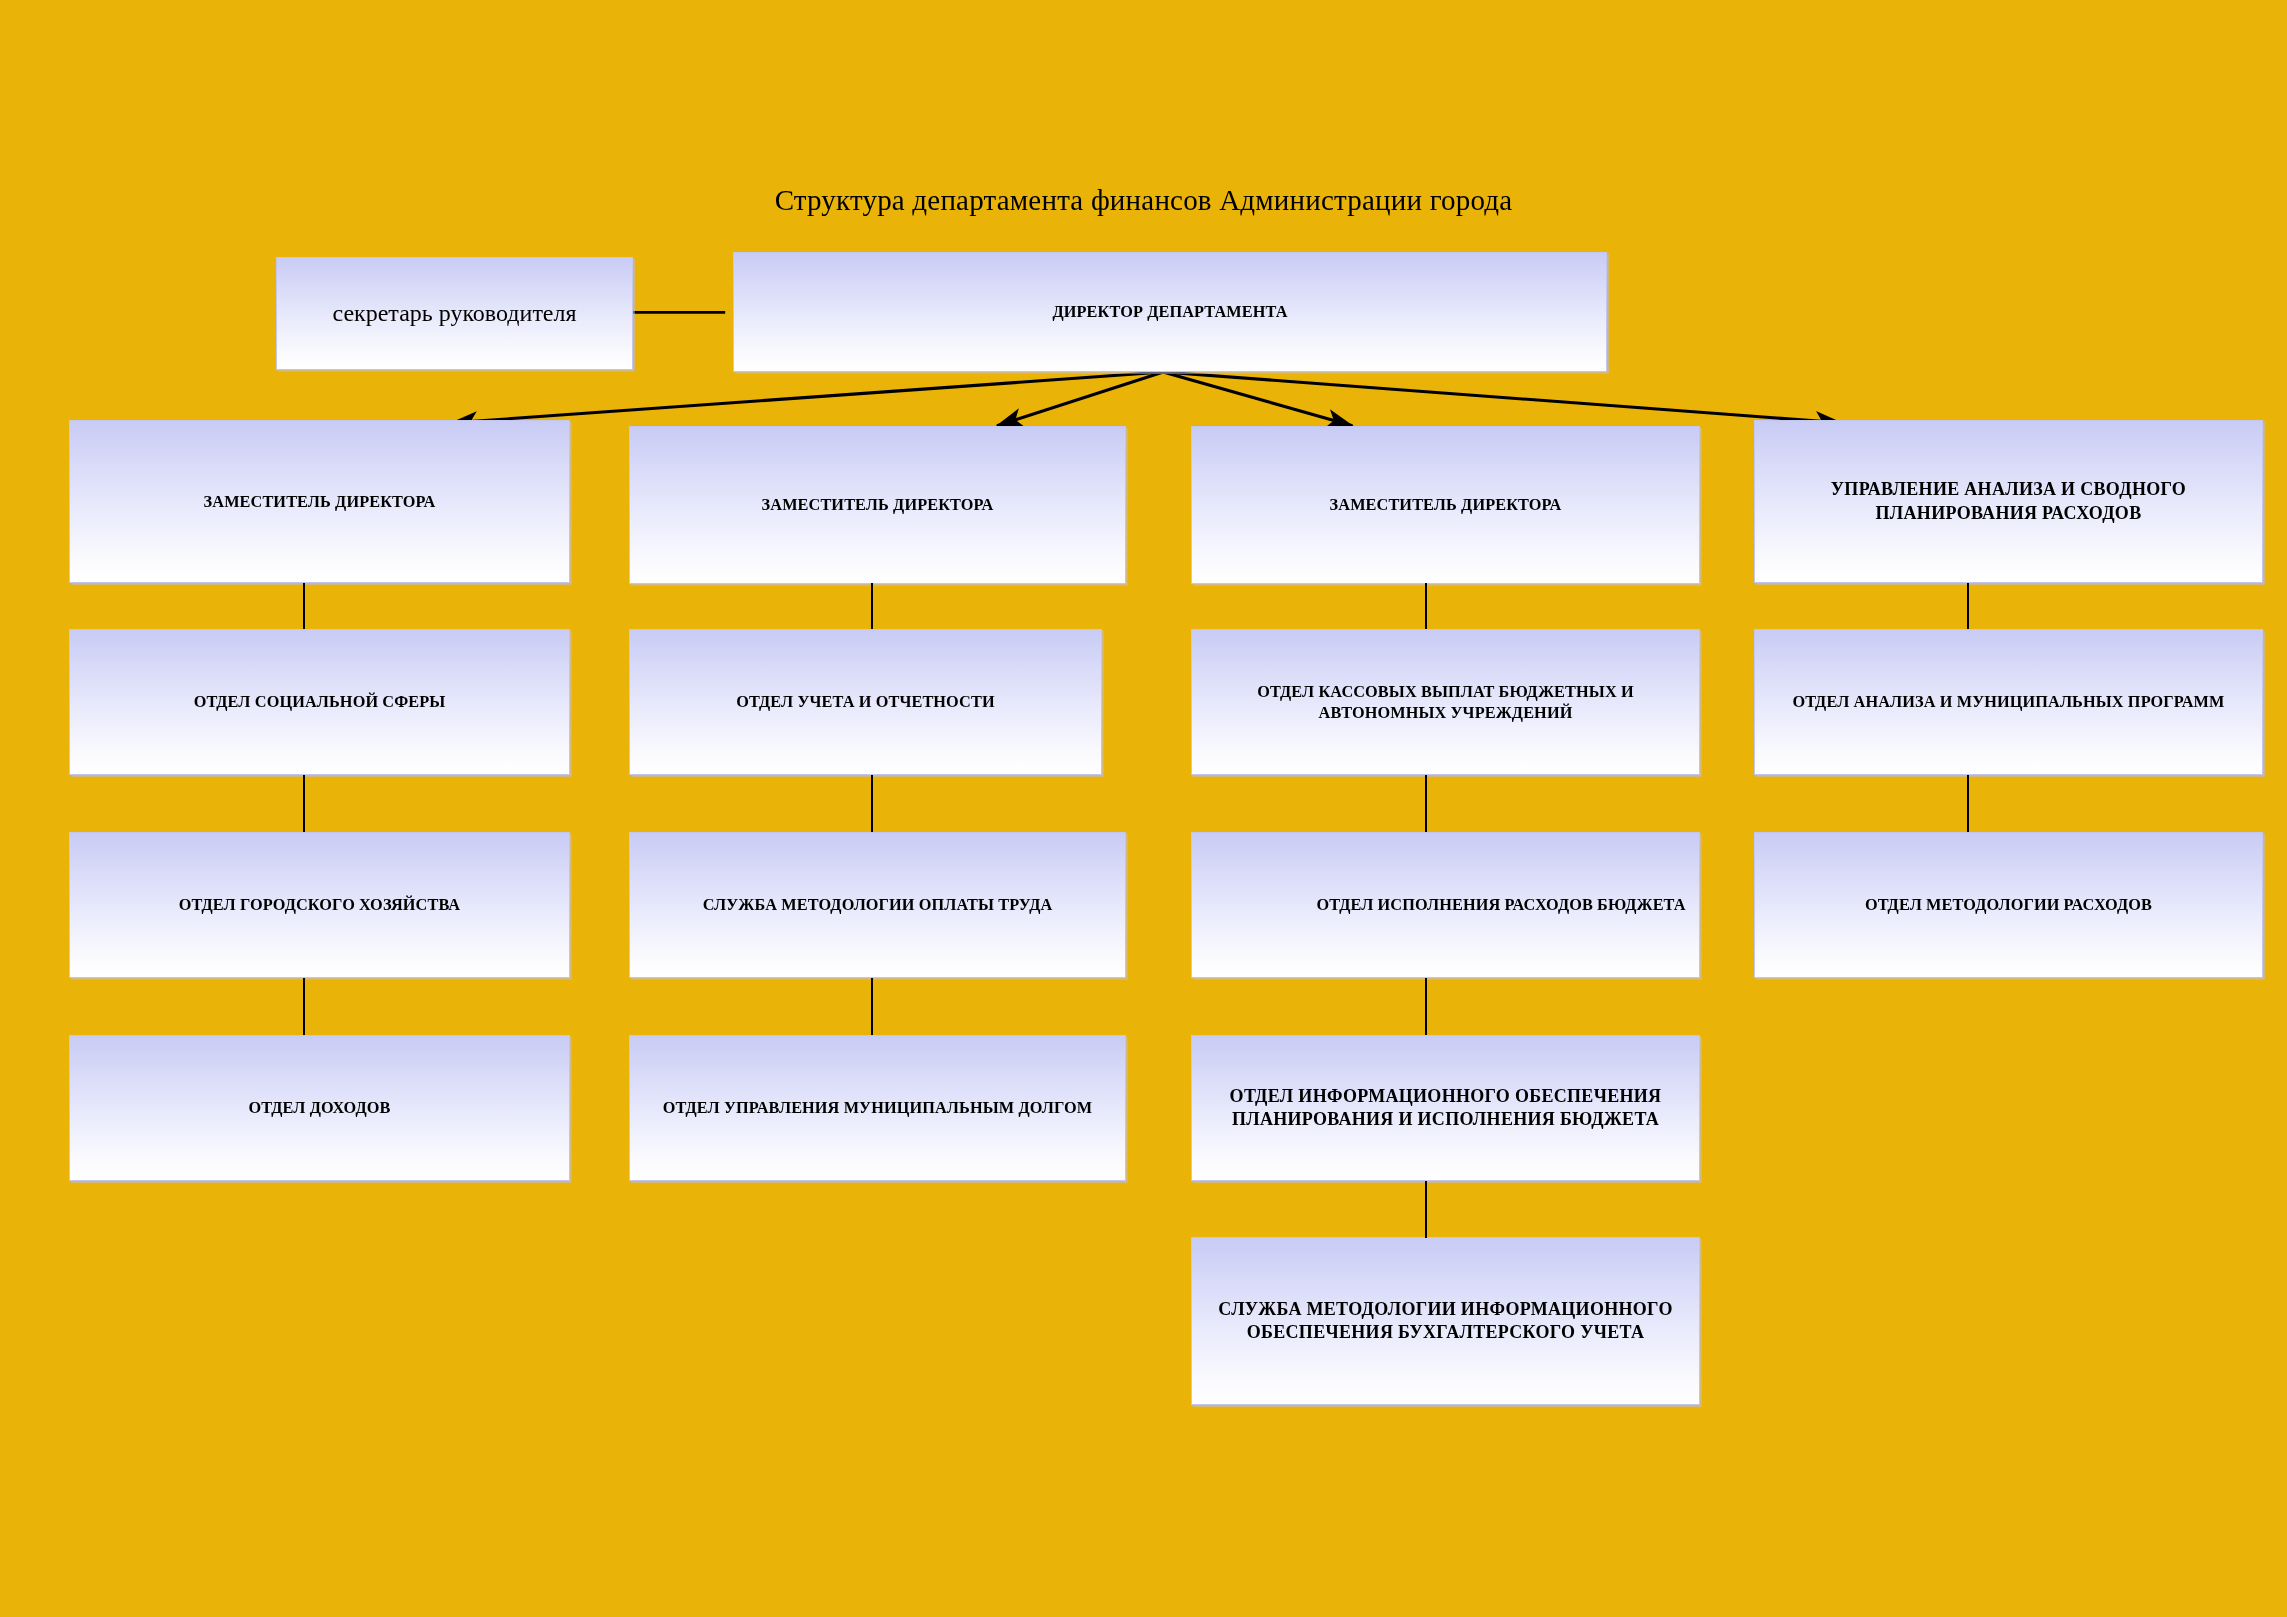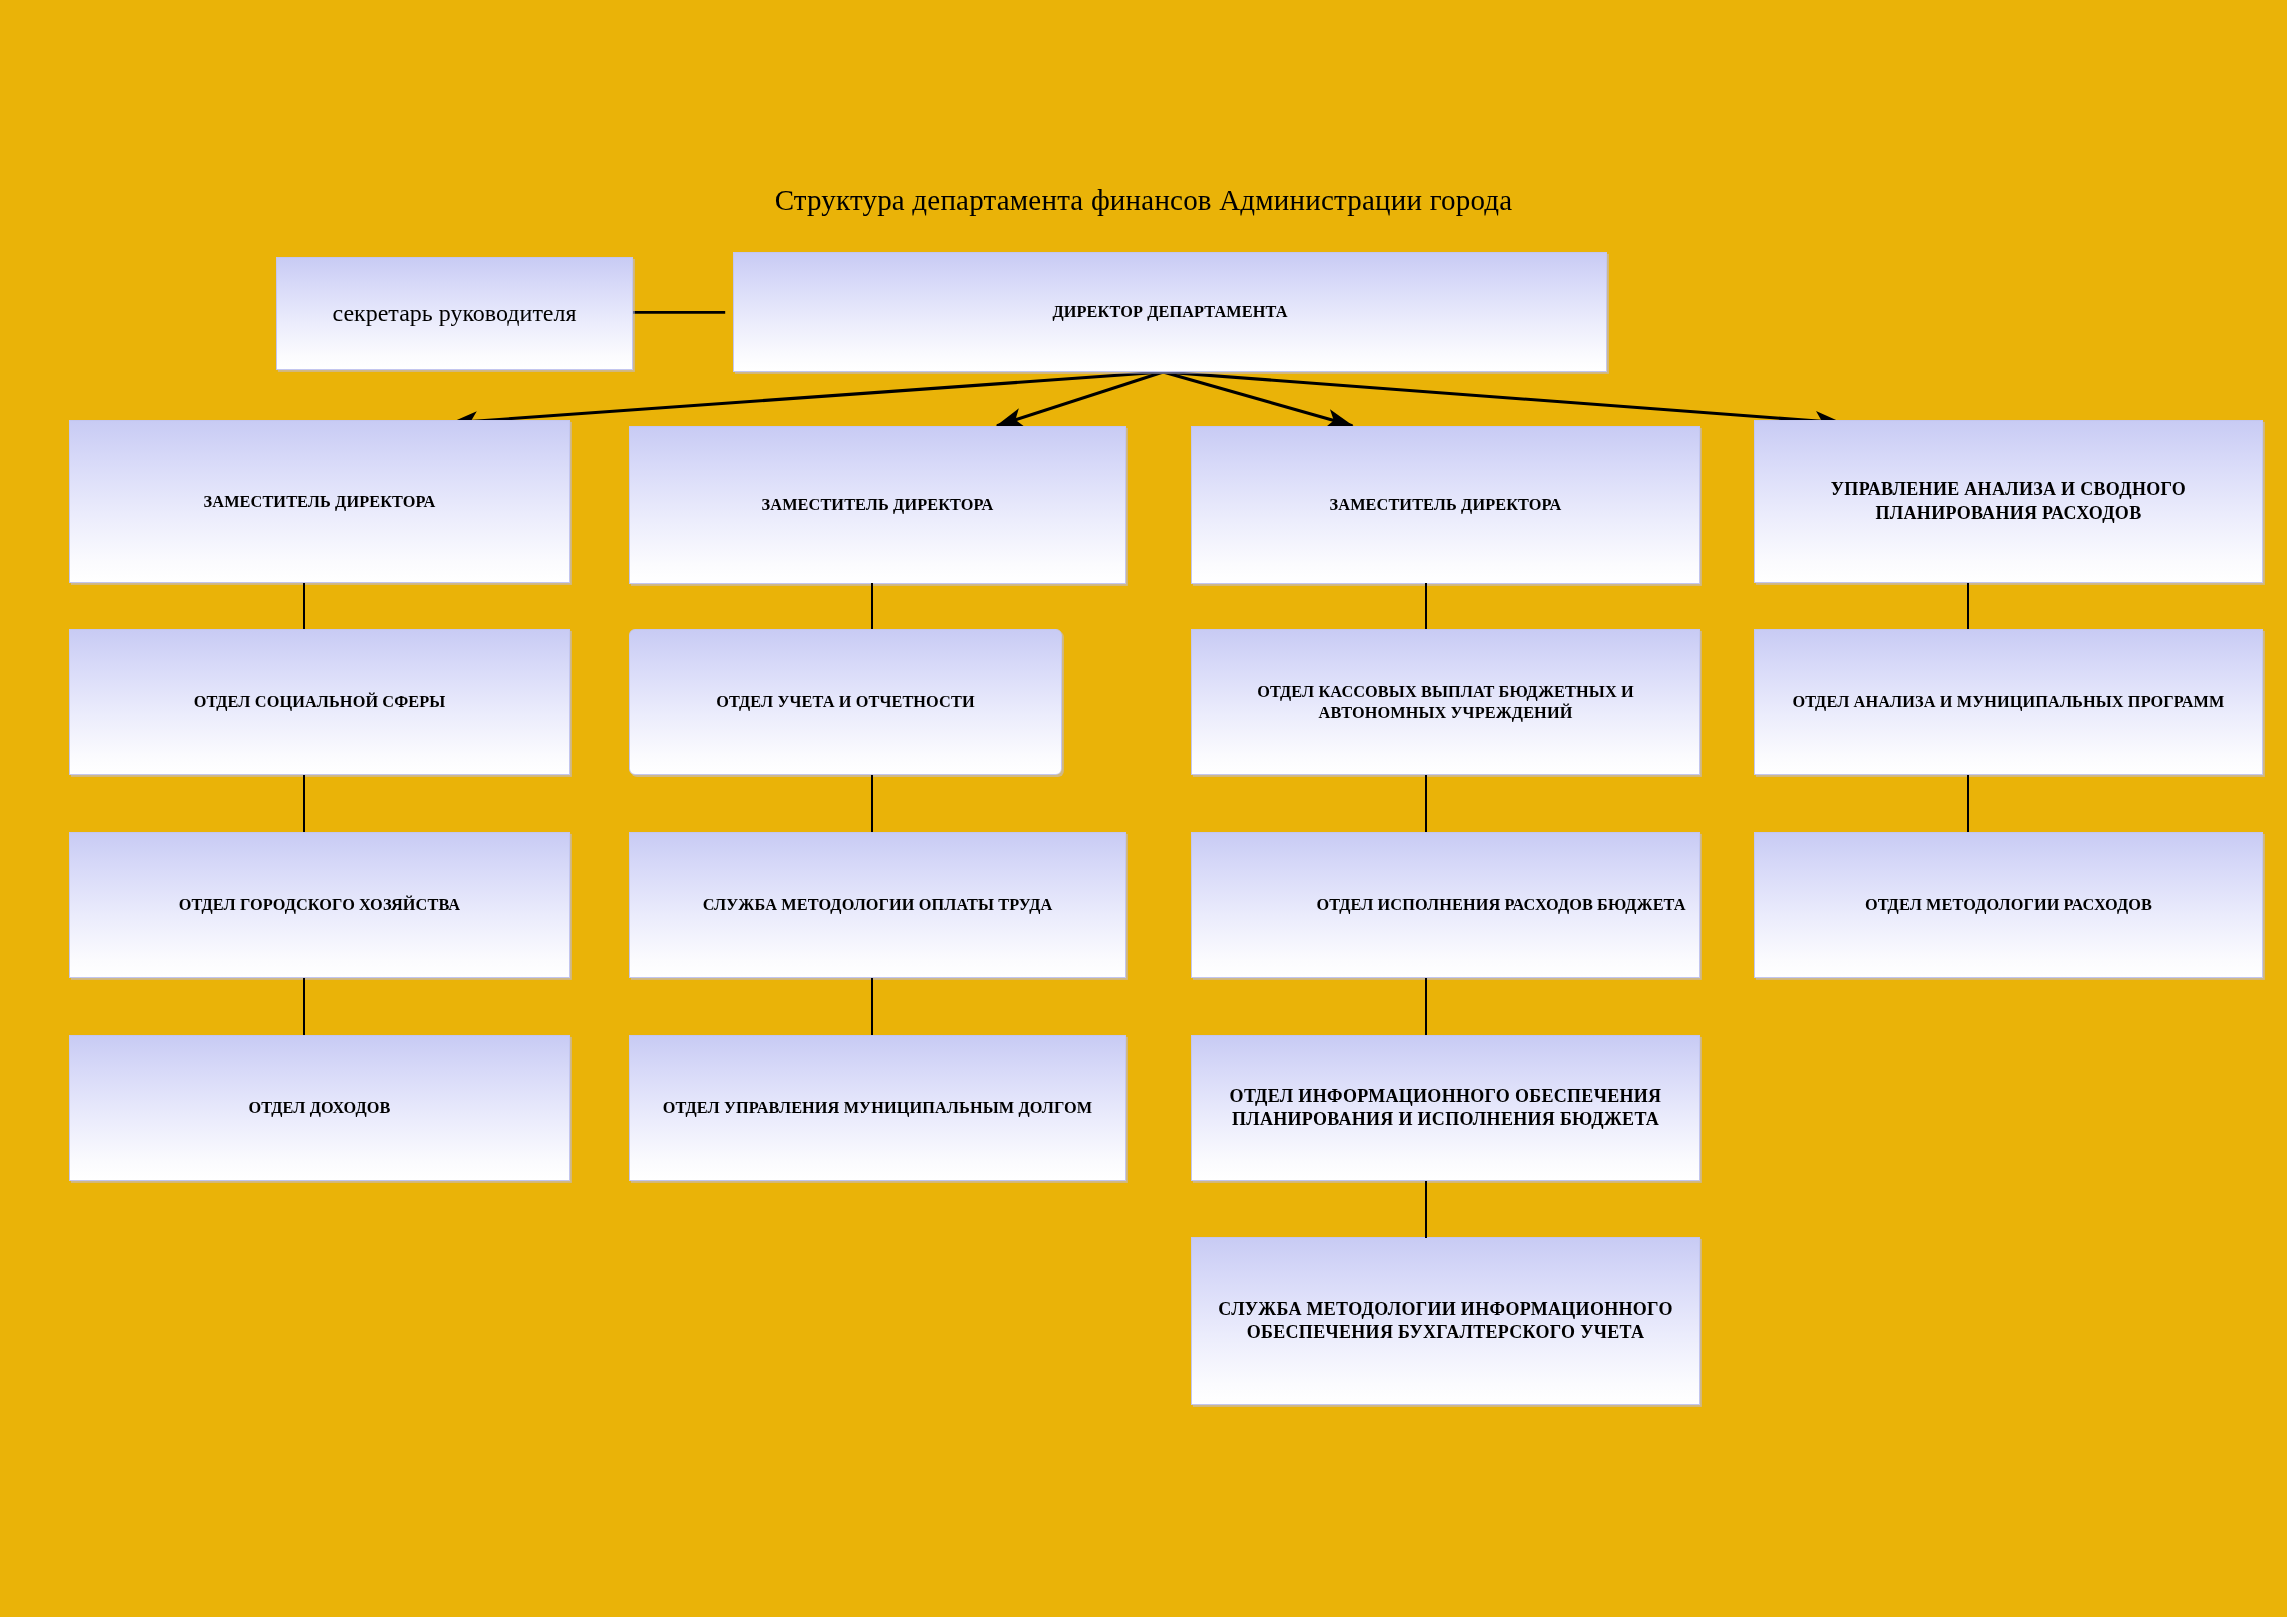--- a/index.html
+++ b/index.html
@@ -119,21 +119,21 @@
   </div>
 
   <div class="node bold-lg" style="left:1754px; top:420px; width:509px; height:163px;">
     <span class="label">УПРАВЛЕНИЕ АНАЛИЗА И СВОДНОГО ПЛАНИРОВАНИЯ РАСХОДОВ</span>
   </div>
 
   <div class="node bold" style="left:69px; top:629px; width:501px; height:146px;">
     <span class="label">ОТДЕЛ СОЦИАЛЬНОЙ СФЕРЫ</span>
   </div>
 
-  <div class="node bold" style="left:629px; top:629px; width:433px; height:146px;border-radius:6px;">
+  <div class="node bold" style="left:629px; top:629px; width:473px; height:146px;">
     <span class="label">ОТДЕЛ УЧЕТА И ОТЧЕТНОСТИ</span>
   </div>
 
   <div class="node bold" style="left:1191px; top:629px; width:509px; height:146px;">
     <span class="label">ОТДЕЛ КАССОВЫХ ВЫПЛАТ БЮДЖЕТНЫХ И АВТОНОМНЫХ УЧРЕЖДЕНИЙ</span>
   </div>
 
   <div class="node bold" style="left:1754px; top:629px; width:509px; height:146px;">
     <span class="label">ОТДЕЛ АНАЛИЗА И МУНИЦИПАЛЬНЫХ ПРОГРАММ</span>
   </div>

